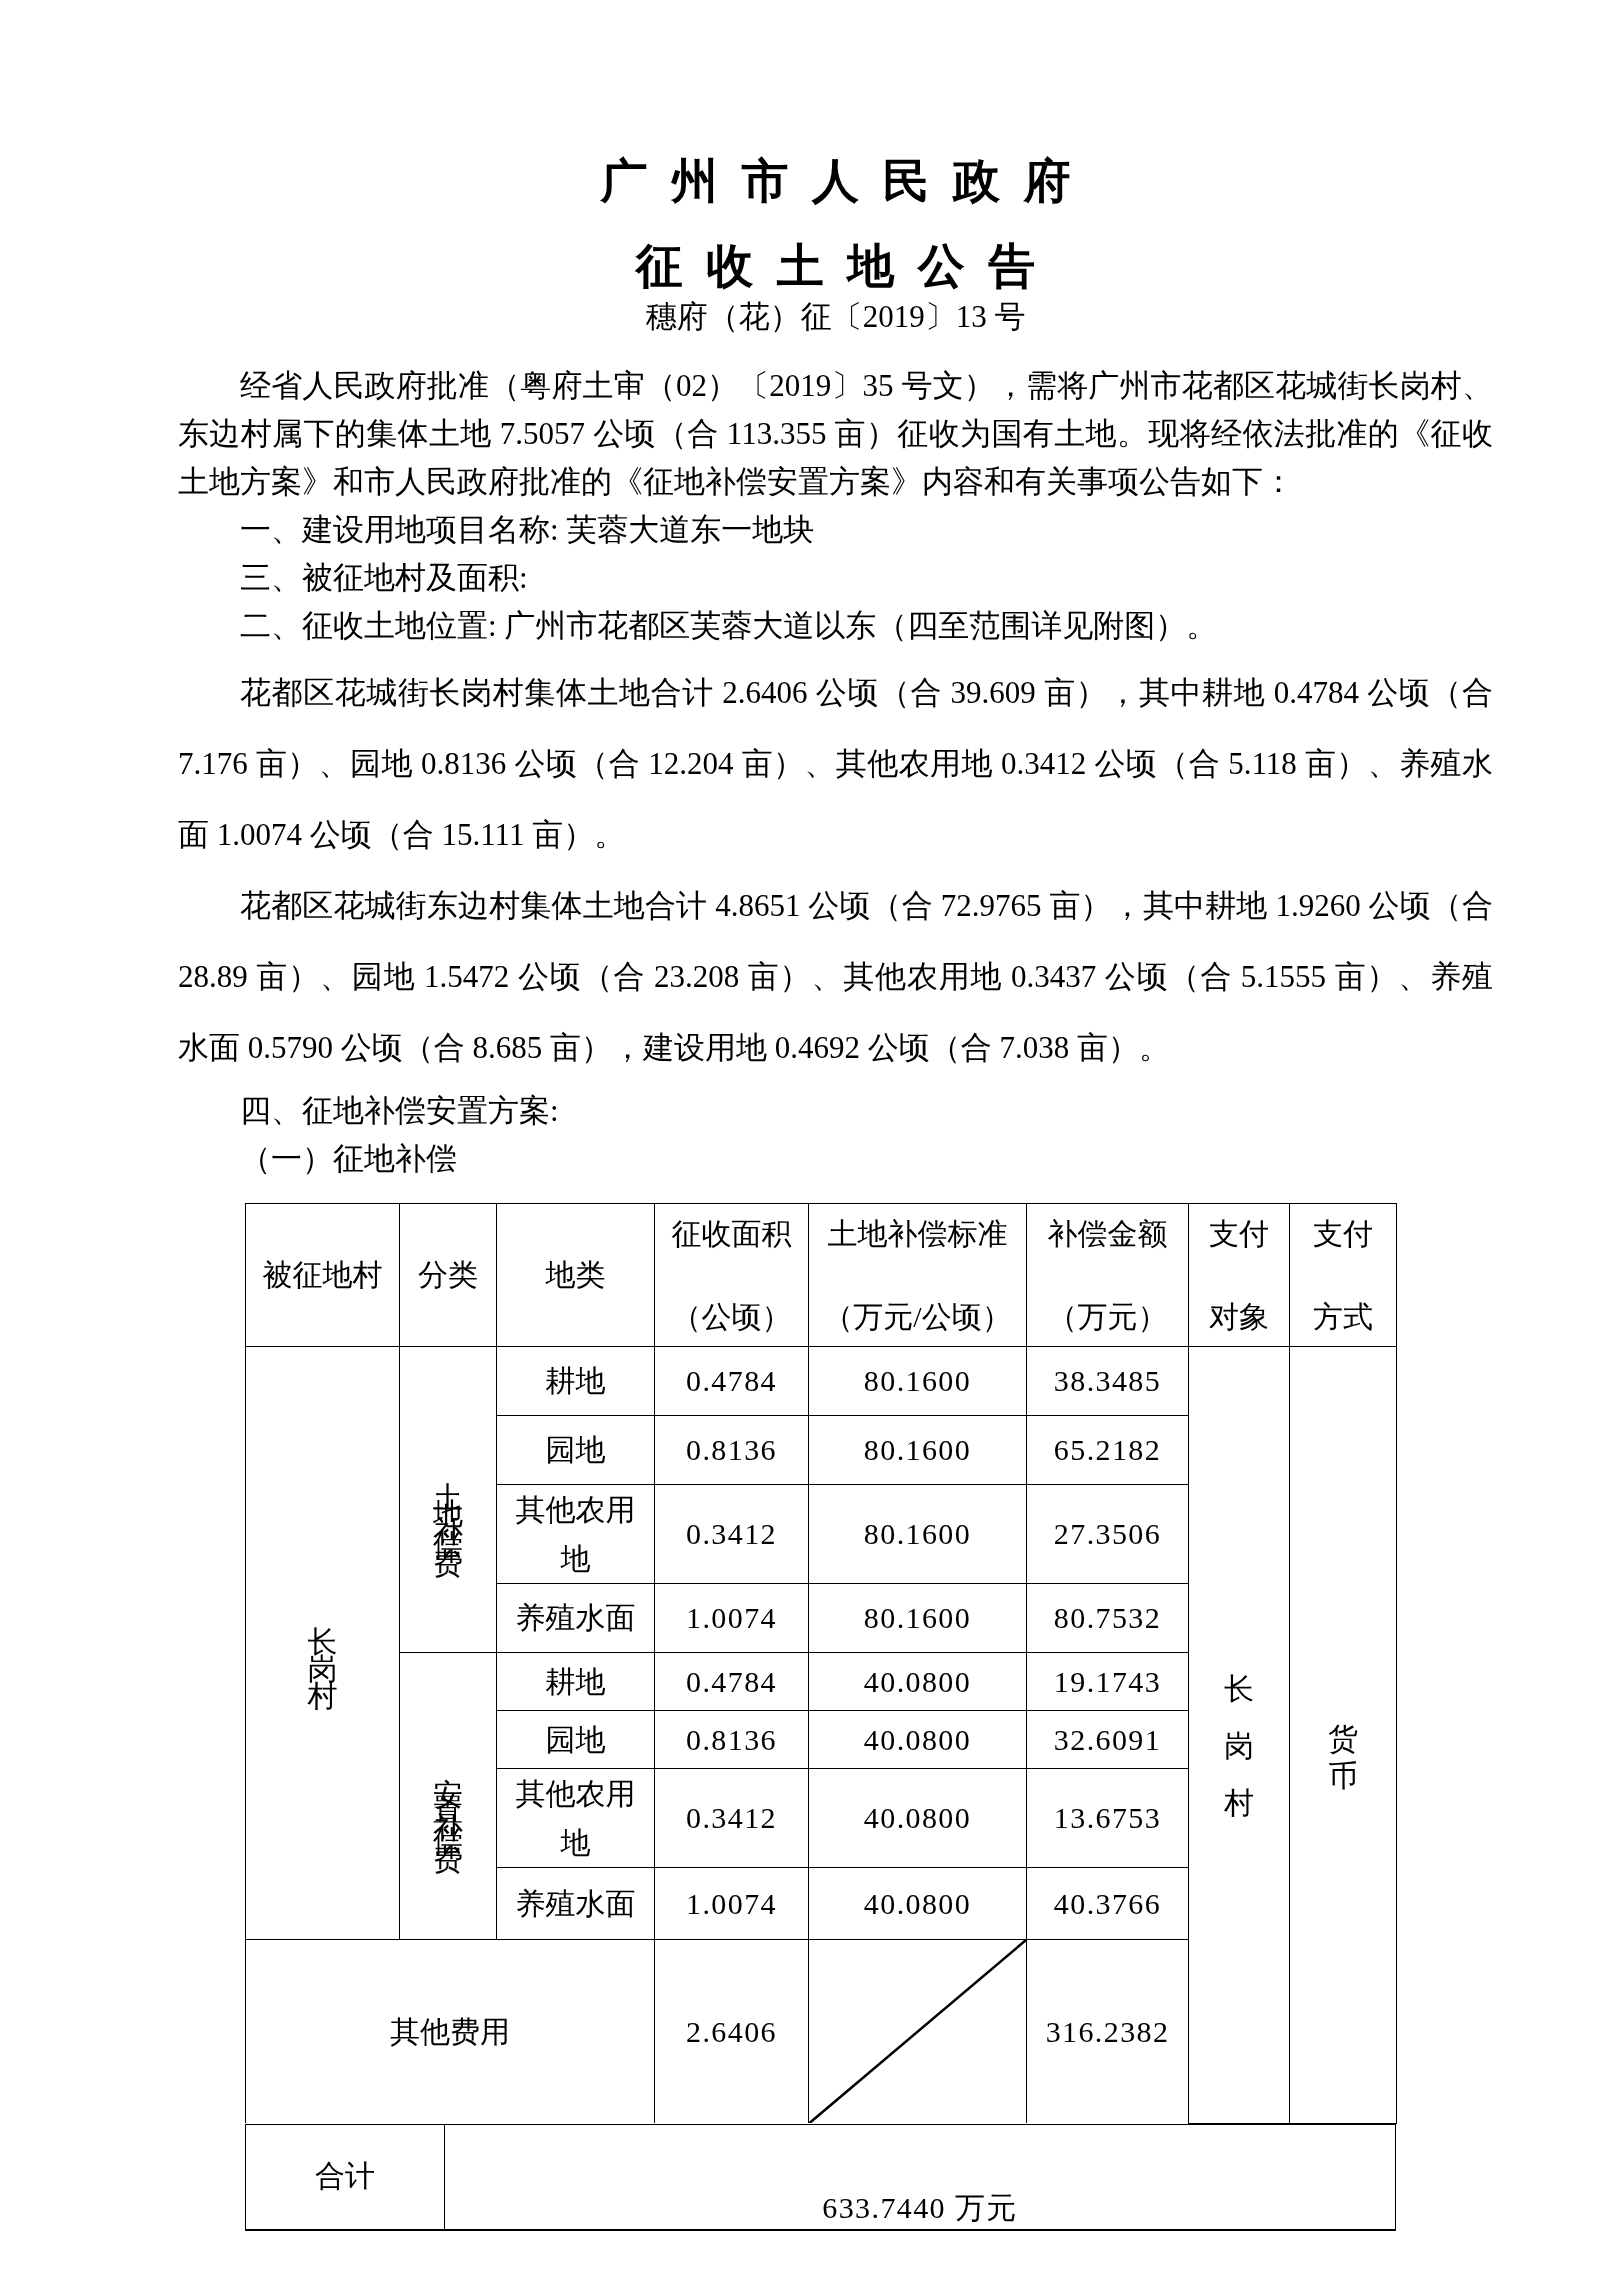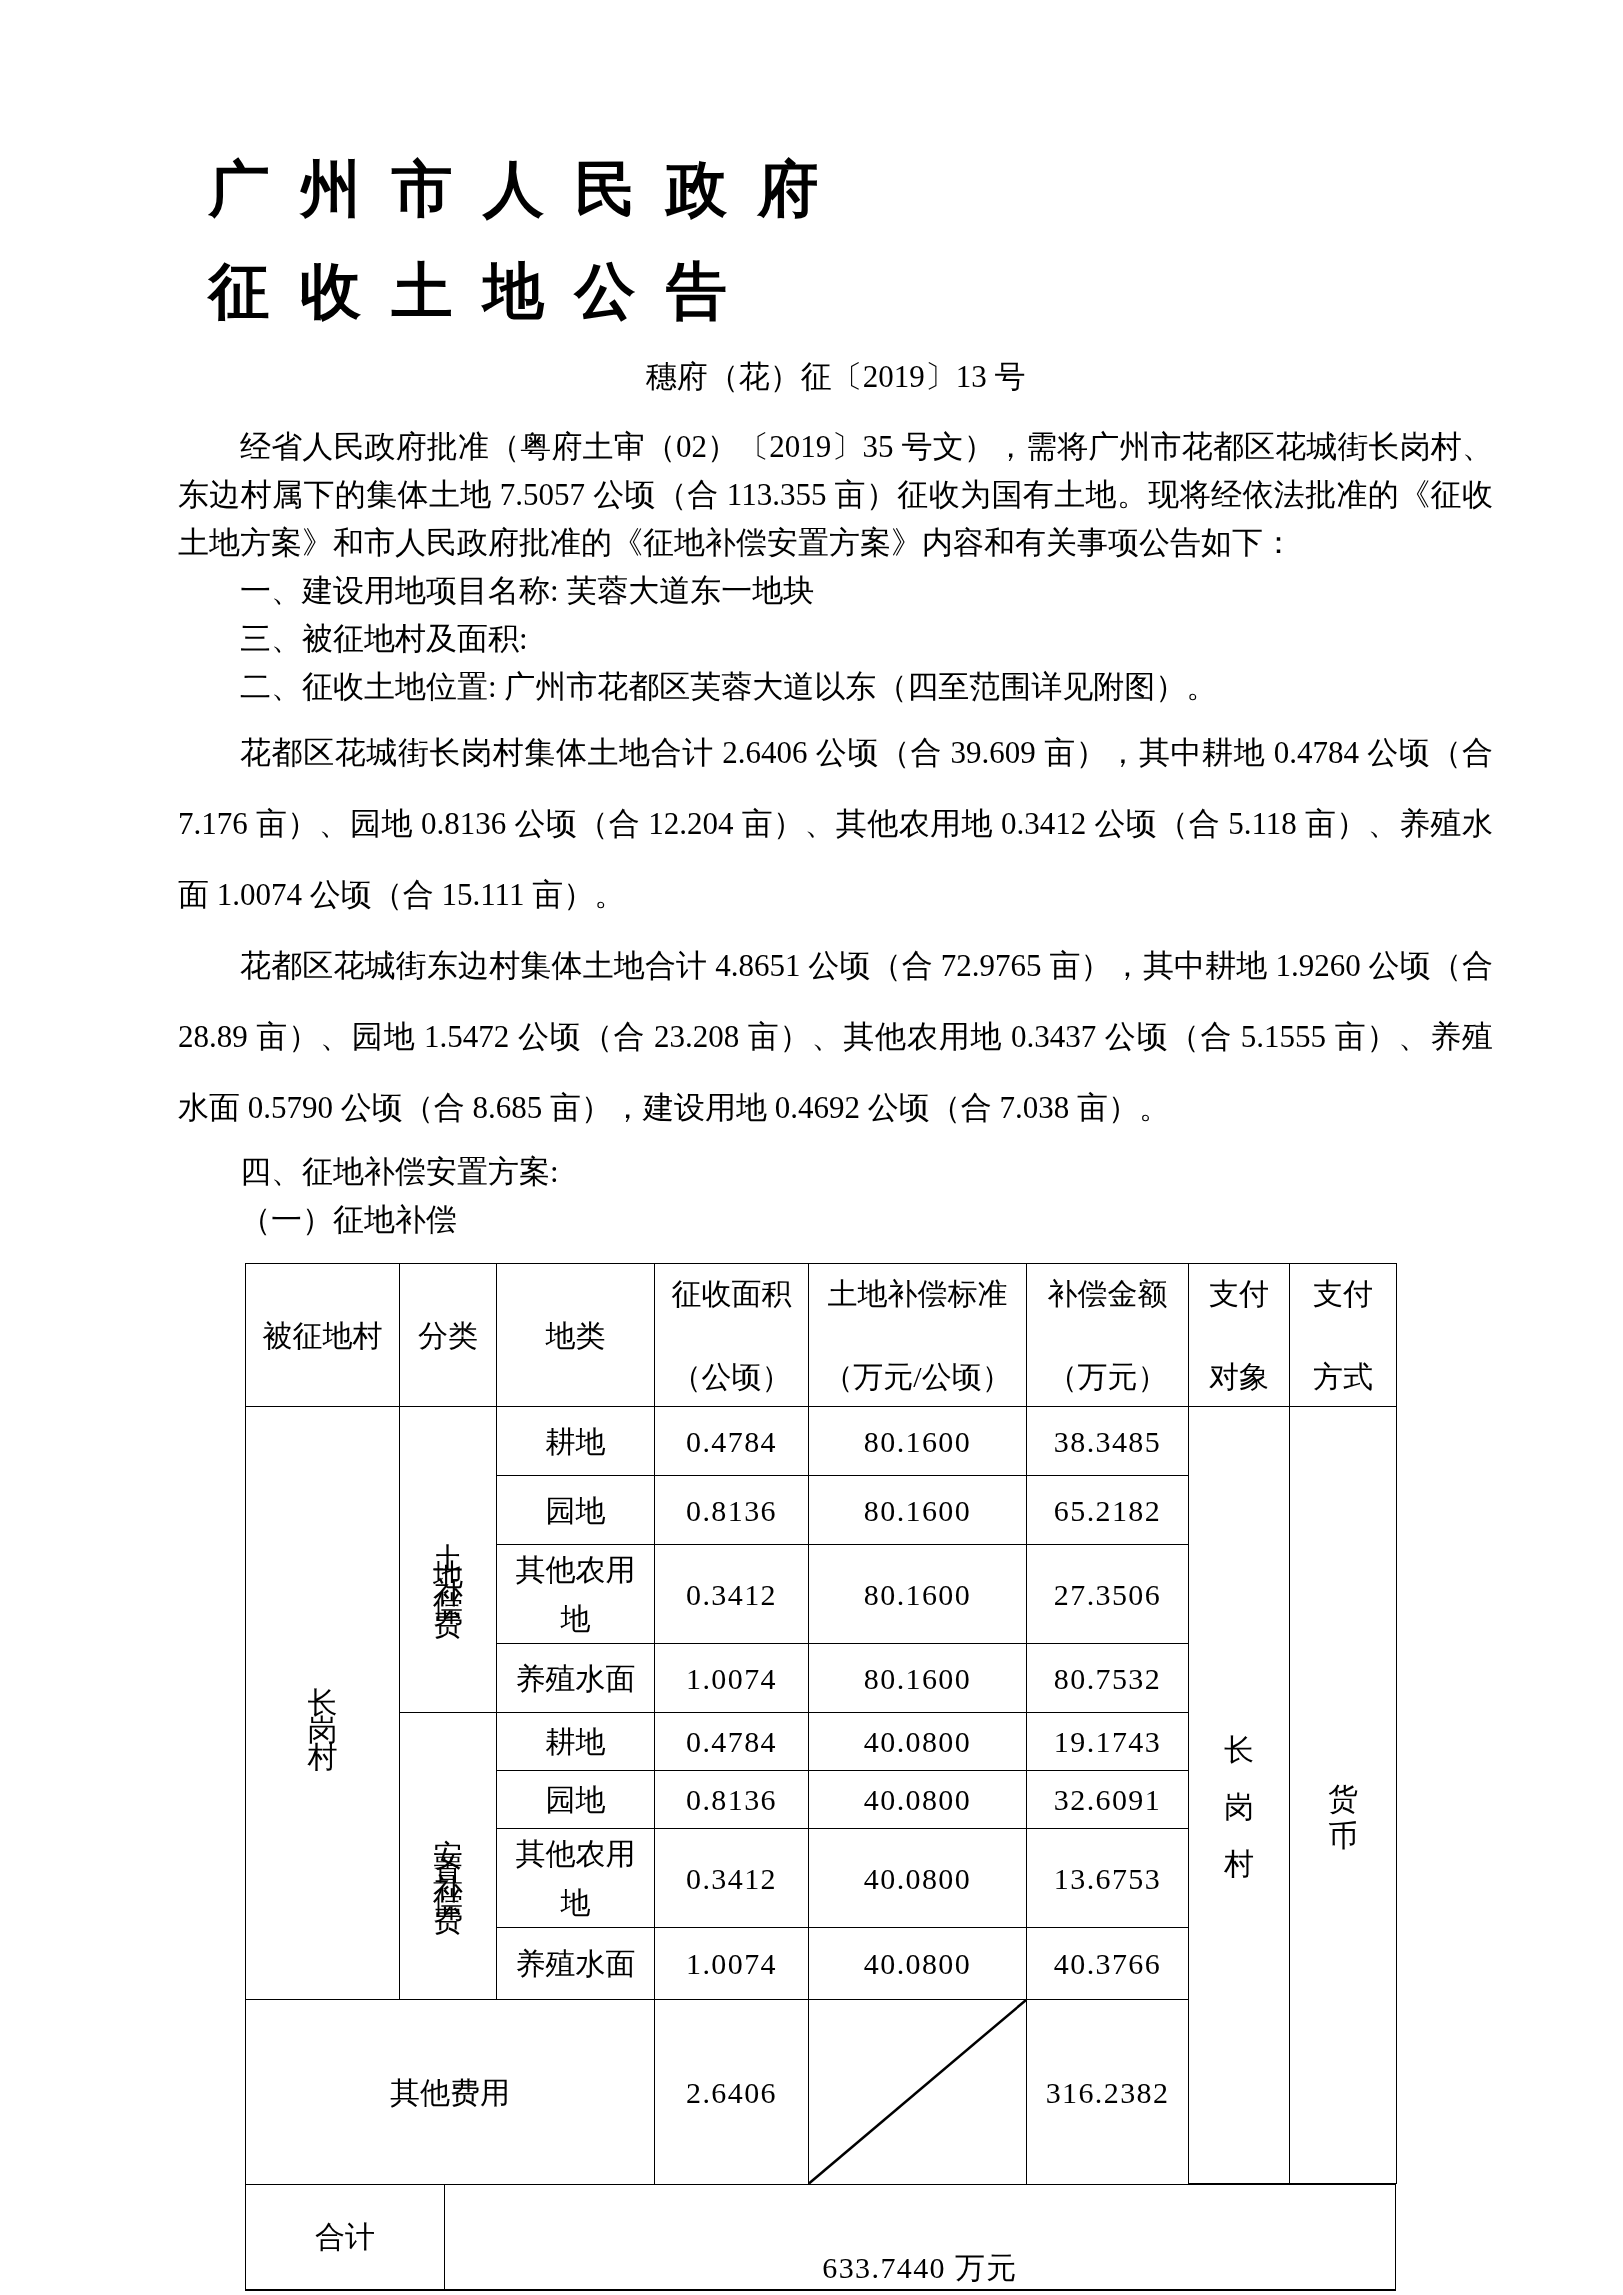--- a/index.html
+++ b/index.html
@@ -3,27 +3,27 @@
 <meta charset="utf-8">
 <style>
   html,body{margin:0;padding:0;}
   body{
     width:1623px;height:2295px;background:#ffffff;color:#000000;
     font-family:"Liberation Serif","DejaVu Serif",serif;
     position:relative;overflow:hidden;
   }
   .content{padding:0 130px 0 178px;}
   .title{
-    text-align:left;font-size:61px;font-weight:bold;
+    text-align:center;font-size:47px;font-weight:bold;
     letter-spacing:0.5em;padding-left:0.5em;line-height:1.2;
   }
   .title-1{margin-top:153px;}
   .title-2{margin-top:29px;}
   .docnum{
-    text-align:center;font-size:31px;margin-top:27px;line-height:1.4;
+    text-align:center;font-size:31px;line-height:1.4;
   }
   p{margin:0;font-size:31px;text-align:justify;}
   .indent{text-indent:2em;}
   .lh-normal{line-height:48px;}
   .lh-wide{line-height:71px;}
   .para-first{margin-top:24px;}
   .para-village{margin-top:6.5px;}
   .sec-line{margin-top:4.6px;}
 
   

